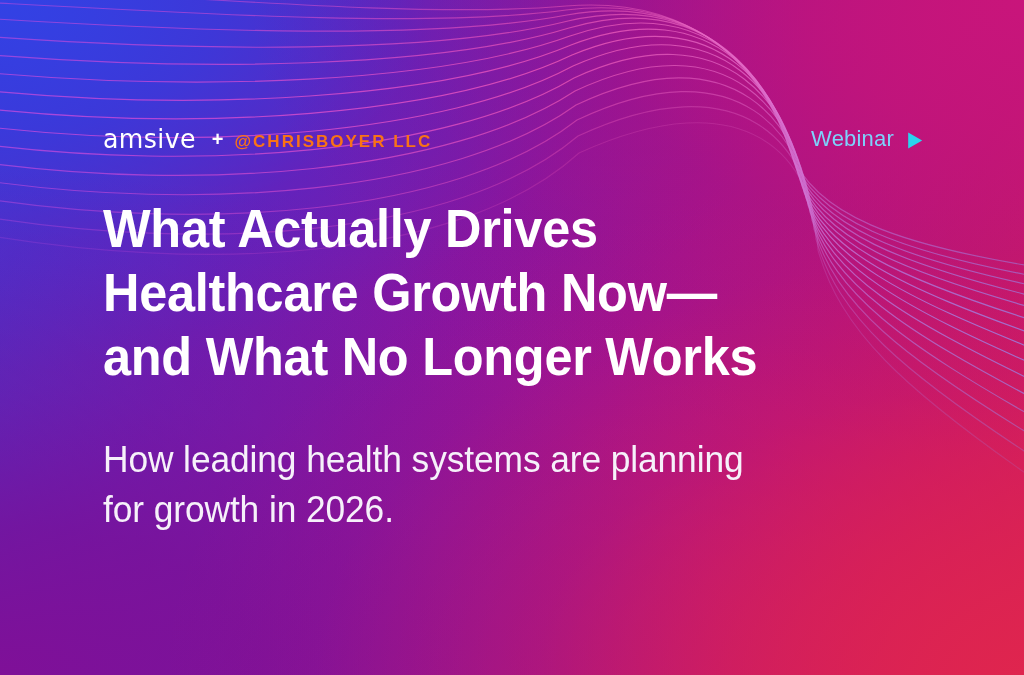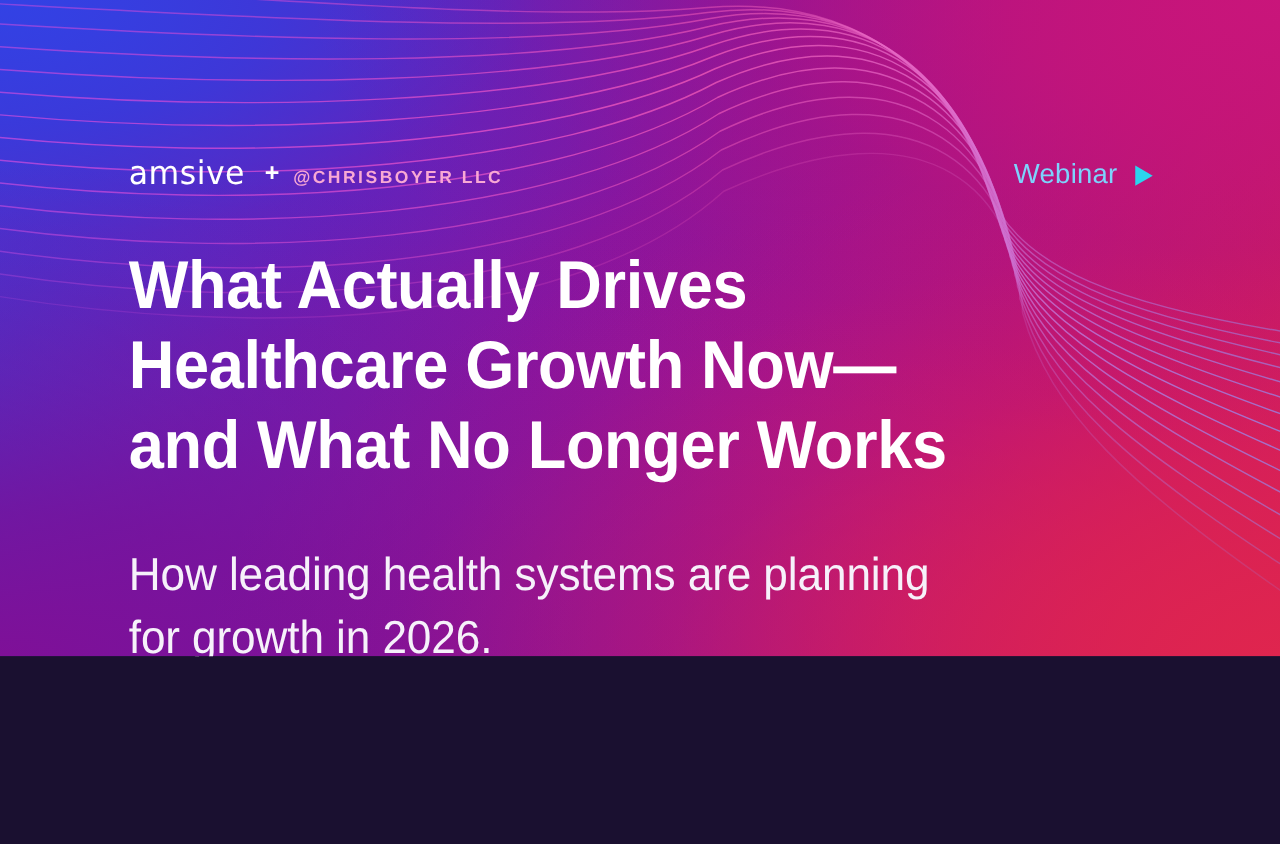--- a/index.html
+++ b/index.html
@@ -8,21 +8,21 @@
     padding: 0;
     background: #1a1030;
   }
   body {
     font-family: "Liberation Sans", "DejaVu Sans", sans-serif;
   }
 
   .banner {
     position: relative;
     width: 1024px;
-    height: 525px;
+    height: 675px;
     overflow: hidden;
     isolation: isolate;
   }
 
   
   .bg-base {
     position: absolute;
     inset: 0;
     background: linear-gradient(118deg,
         #3b3fd9 0%,
@@ -126,22 +126,22 @@
   .brand-plus {
     color: #ffffff;
     font-size: 20px;
     font-weight: 700;
     line-height: 1;
     margin: 0 11px 0 13px;
     position: relative;
     top: -2px;
   }
   .brand-partner {
-    color: #f9a8d4;
-    font-size: 14px;
+    color: #f97316;
+    font-size: 17px;
     font-weight: 700;
     letter-spacing: 2.0px;
     line-height: 1;
     text-transform: uppercase;
     position: relative;
     top: -1px;
   }
 
   .webinar-tag {
     display: flex;

